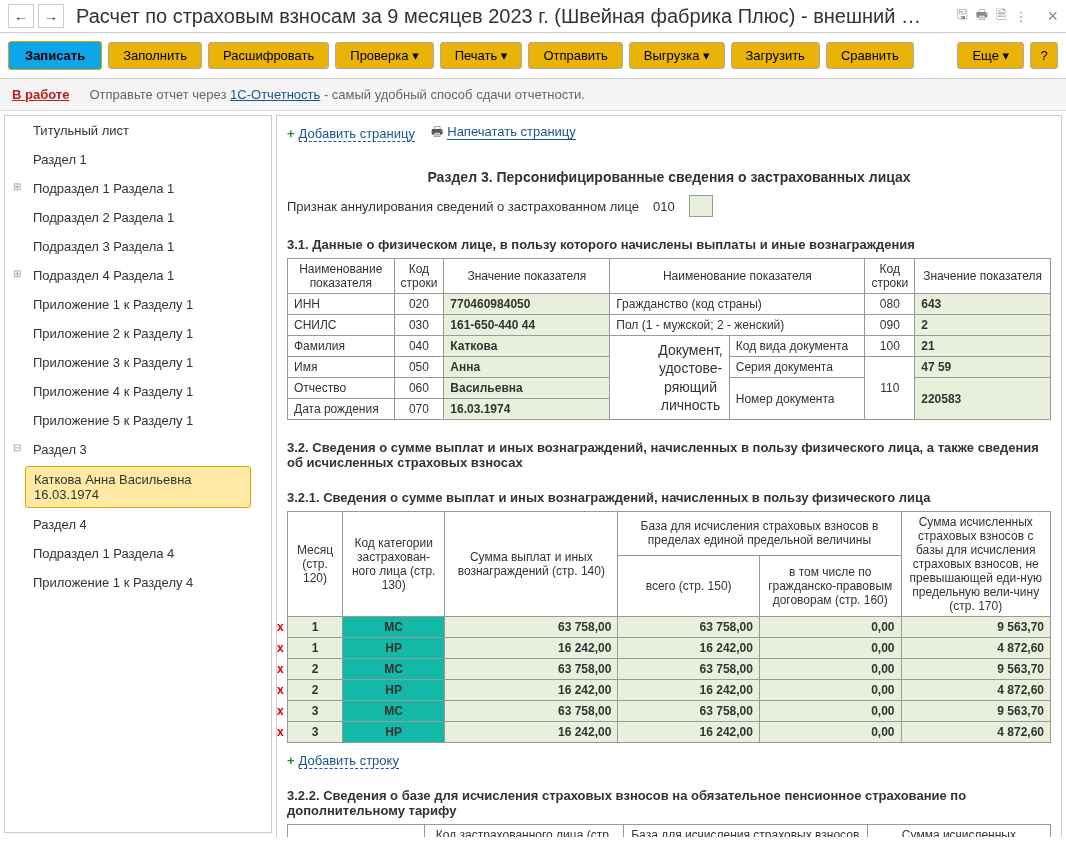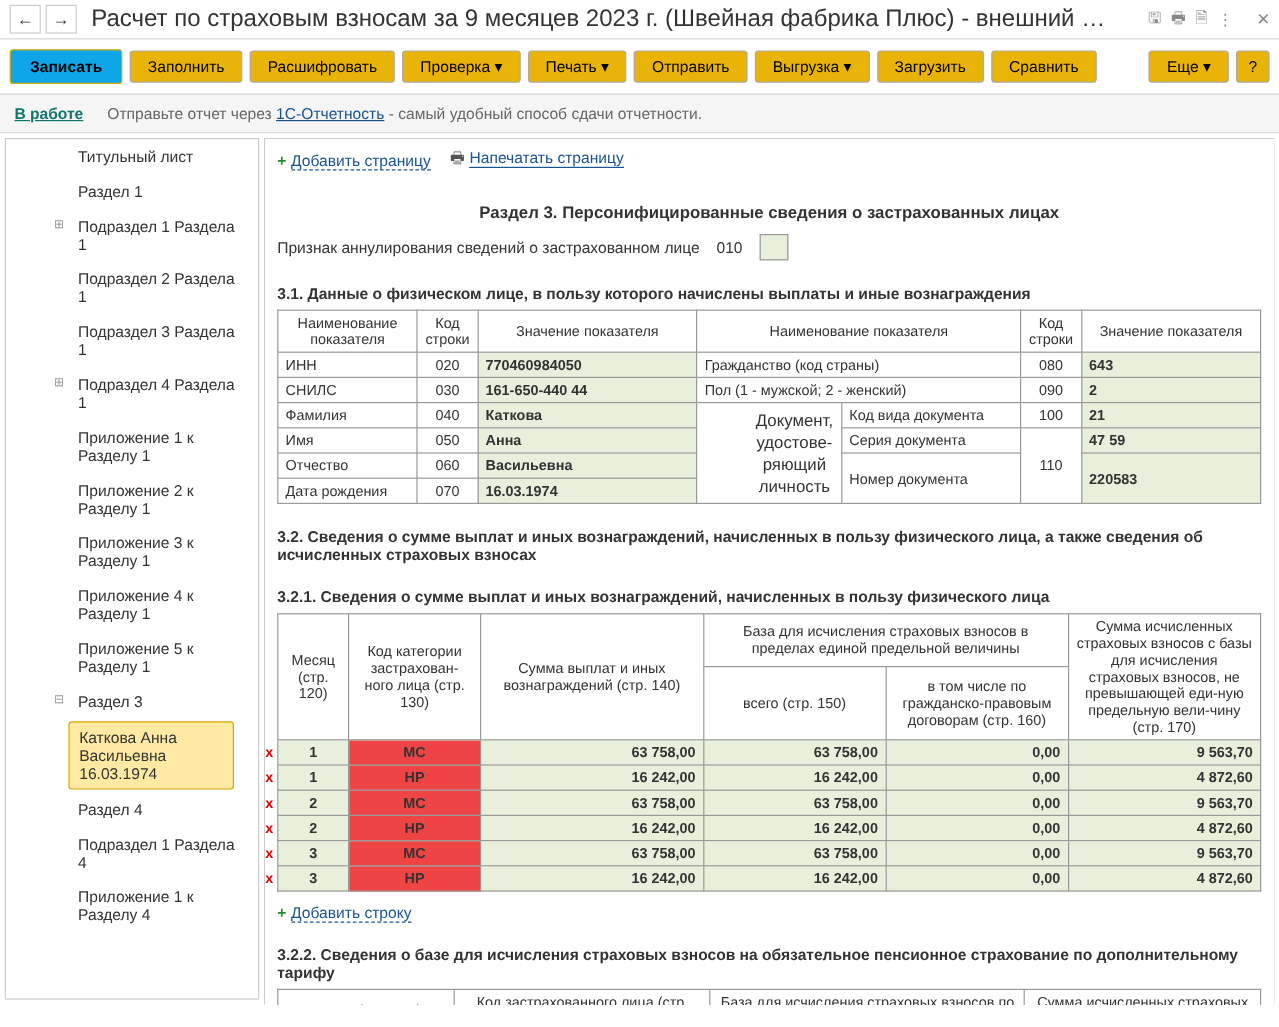--- a/index.html
+++ b/index.html
@@ -13,26 +13,26 @@
   .close-x { font-size: 18px; color: #888; margin-left: 12px; cursor: pointer; }
   
   .toolbar { display: flex; align-items: center; padding: 8px 8px; gap: 6px; background: #fff; border-bottom: 1px solid #ccc; }
   .btn { border: 1px solid #aaa; background: #eab308; padding: 5px 14px; font-size: 13px; cursor: pointer; border-radius: 3px; white-space: nowrap; }
   .btn-primary { background: #0ea5e9; border: 1px solid #d4a800; font-weight: bold; padding: 6px 16px; }
   .btn-dd::after { content: " ▾"; }
   .toolbar-right { margin-left: auto; display: flex; gap: 6px; }
   .btn-q { width: 28px; padding: 5px 0; text-align: center; }
   
   .statusbar { display: flex; align-items: center; padding: 8px 12px; background: #f5f5f5; border-bottom: 1px solid #ddd; font-size: 13px; }
-  .status-link { font-weight: bold; text-decoration: underline; color: #0f766e; margin-right: 20px; }
+  .status-link { font-weight: bold; text-decoration: underline; color: #b91c1c; margin-right: 20px; }
   .status-hint { color: #666; }
   .status-hint a { color: #1a5490; text-decoration: underline; }
   
   .main { display: flex; height: calc(100vh - 130px); }
-  .sidebar { width: 212px; border: 1px solid #ccc; margin: 4px 0 4px 4px; overflow-y: auto; background: #fff; padding-left: 32px; }
+  .sidebar { width: 268px; border: 1px solid #ccc; margin: 4px 0 4px 4px; overflow-y: auto; background: #fff; }
   .nav-item { padding: 7px 10px 7px 28px; cursor: pointer; border-bottom: 0; position: relative; }
   .nav-item.has-expand::before { content: "⊞"; position: absolute; left: 8px; top: 7px; font-size: 10px; color: #999; }
   .nav-item.expanded::before { content: "⊟"; position: absolute; left: 8px; top: 7px; font-size: 10px; color: #999; }
   .nav-sub { padding-left: 40px; }
   .nav-item.selected { background: #ffe9a3; border: 1px solid #d4a800; border-radius: 3px; margin: 2px 20px; padding: 5px 8px; }
   
   .content { flex: 1; border: 1px solid #ccc; margin: 4px; overflow-y: auto; padding: 6px 10px; background: #fff; position: relative; }
   .content-scroll { overflow-y: scroll; height: 100%; }
   .page-links { display: flex; gap: 16px; align-items: center; margin-bottom: 25px; }
   .link-btn { color: #1a5490; text-decoration: none; border-bottom: 1px dashed #1a5490; cursor: pointer; }
@@ -50,21 +50,21 @@
   table.data td, table.data th { border: 1px solid #999; padding: 3px 6px; font-size: 12px; text-align: center; vertical-align: middle; }
   table.data th { font-weight: normal; background: #fff; }
   table.data td.val { background: #e8f0dc; font-weight: bold; text-align: left; }
   table.data td.label { text-align: left; }
   table.data td.val-r { background: #e8f0dc; font-weight: bold; text-align: right; }
   table.data td.hdr-multi { font-size: 14px; line-height: 1.3; padding-left: 48px; }
   
   .table32-wrap { position: relative; }
   .row-x { color: #d00; font-weight: bold; cursor: pointer; position: absolute; left: -10px; }
   table.t32 td.m { background: #e8f0dc; text-align: center; font-weight: bold;}
-  table.t32 td.c { background: #ef4444; text-align: center; font-weight: bold;}
+  table.t32 td.c { background: #14b8a6; text-align: center; font-weight: bold;}
   table.t32 td.n { background: #e8f0dc; text-align: right; font-weight: bold;}
   
   .add-row-link { margin: 2px 0 10px 0; }
 </style>
 </head>
 <body>
 
 <div class="titlebar">
   <div class="nav-buttons">
     <div class="nav-btn">←</div>

